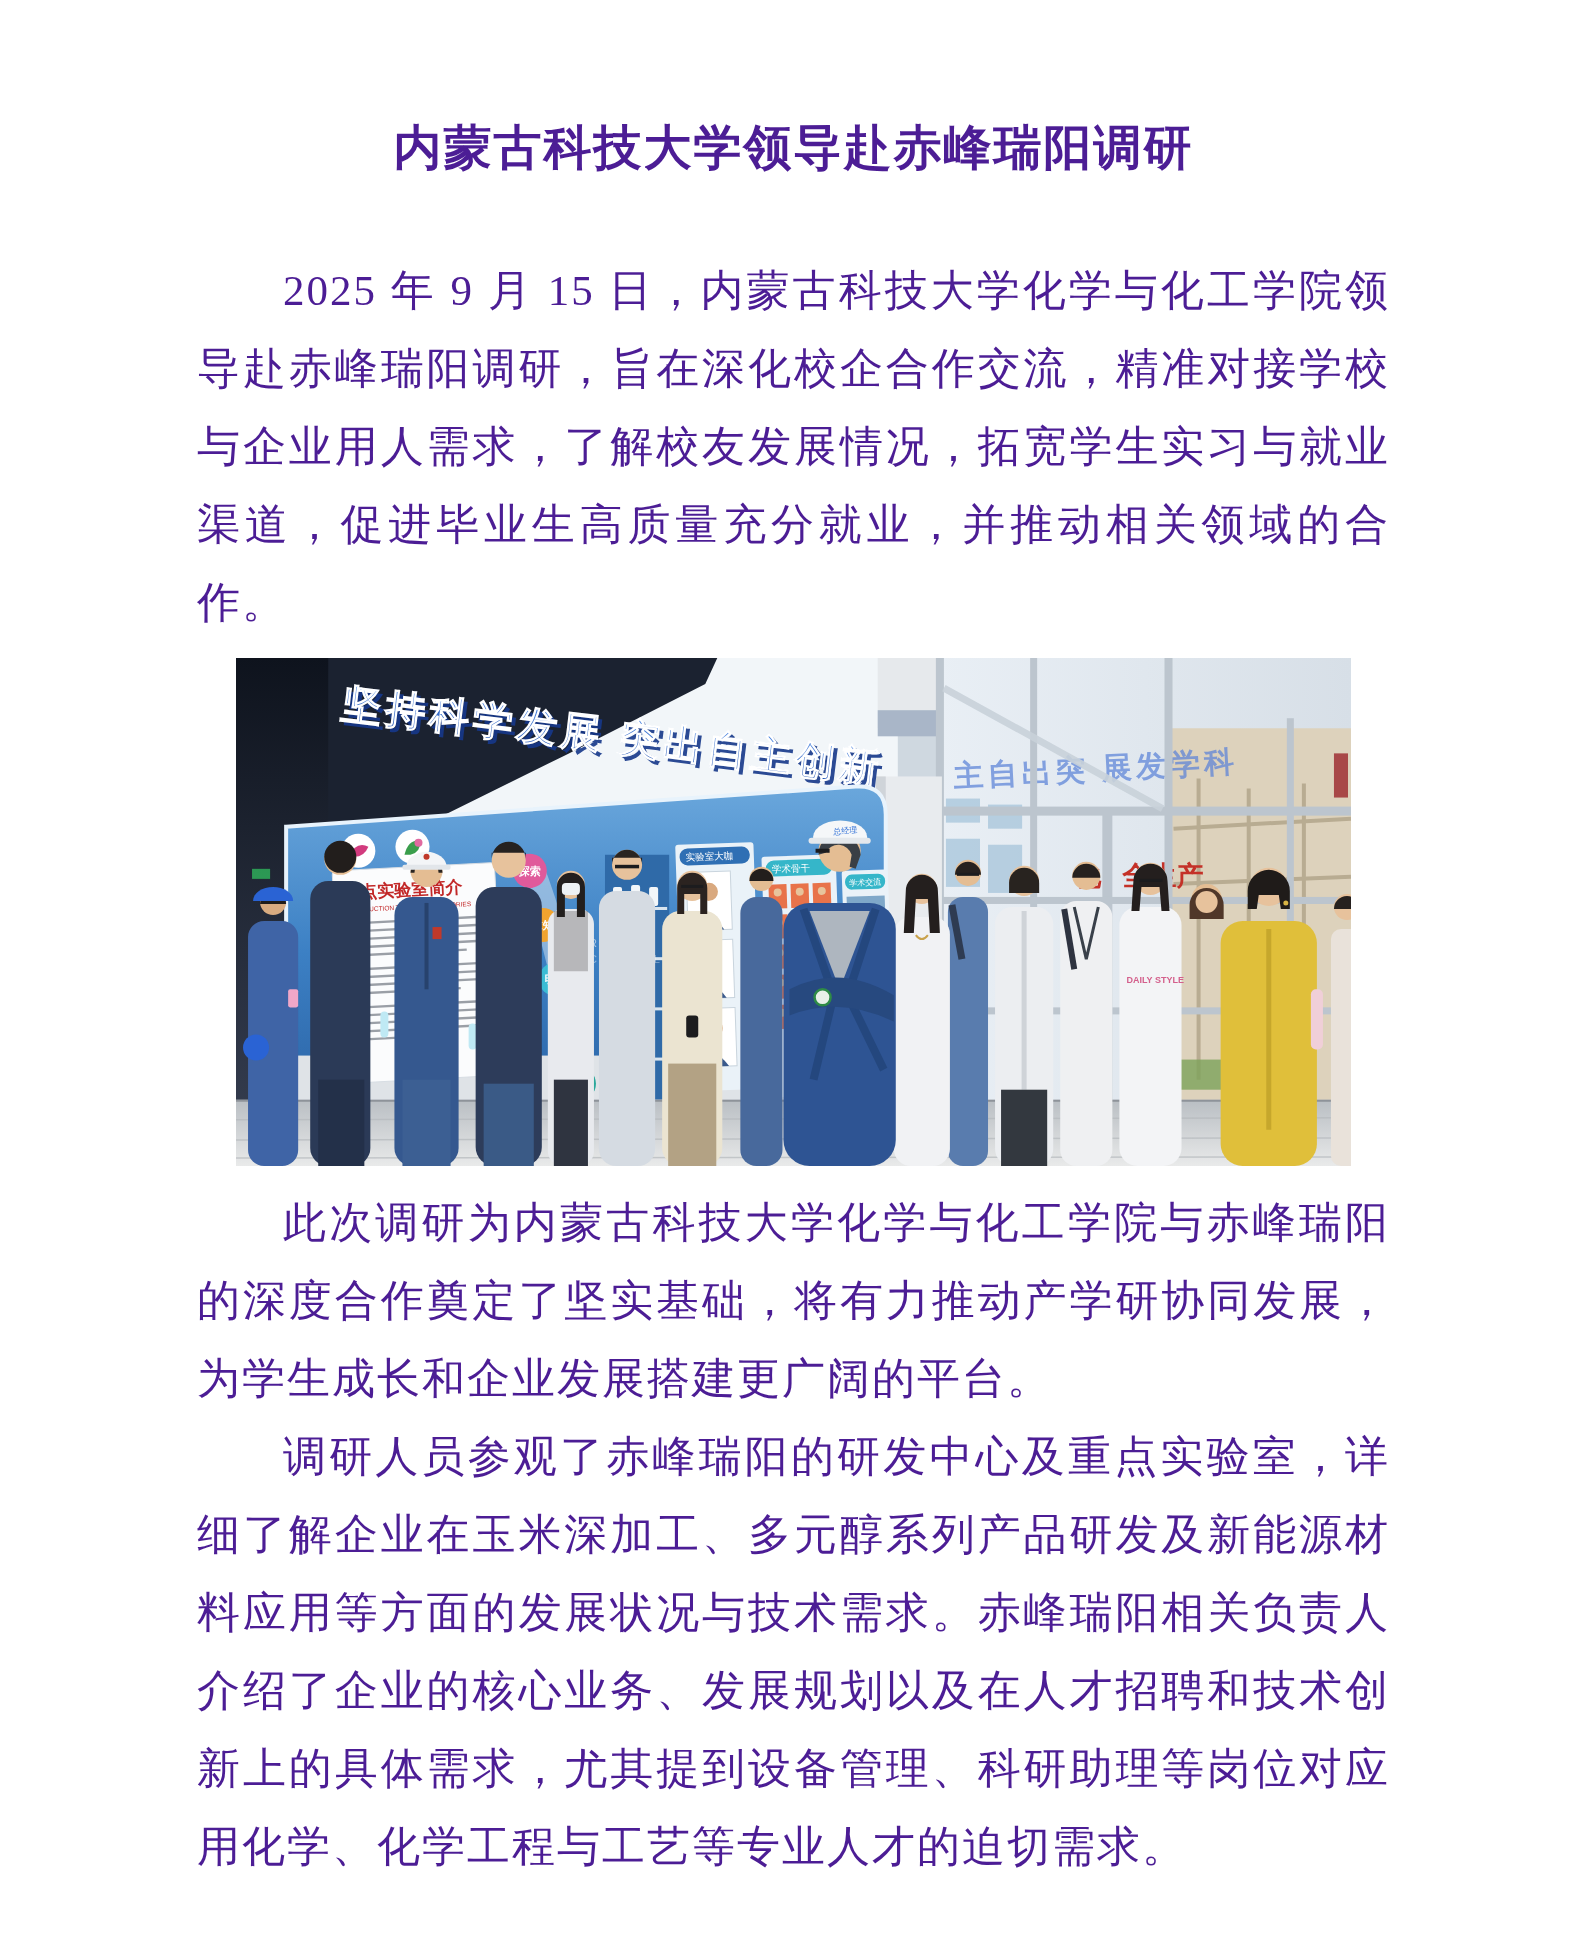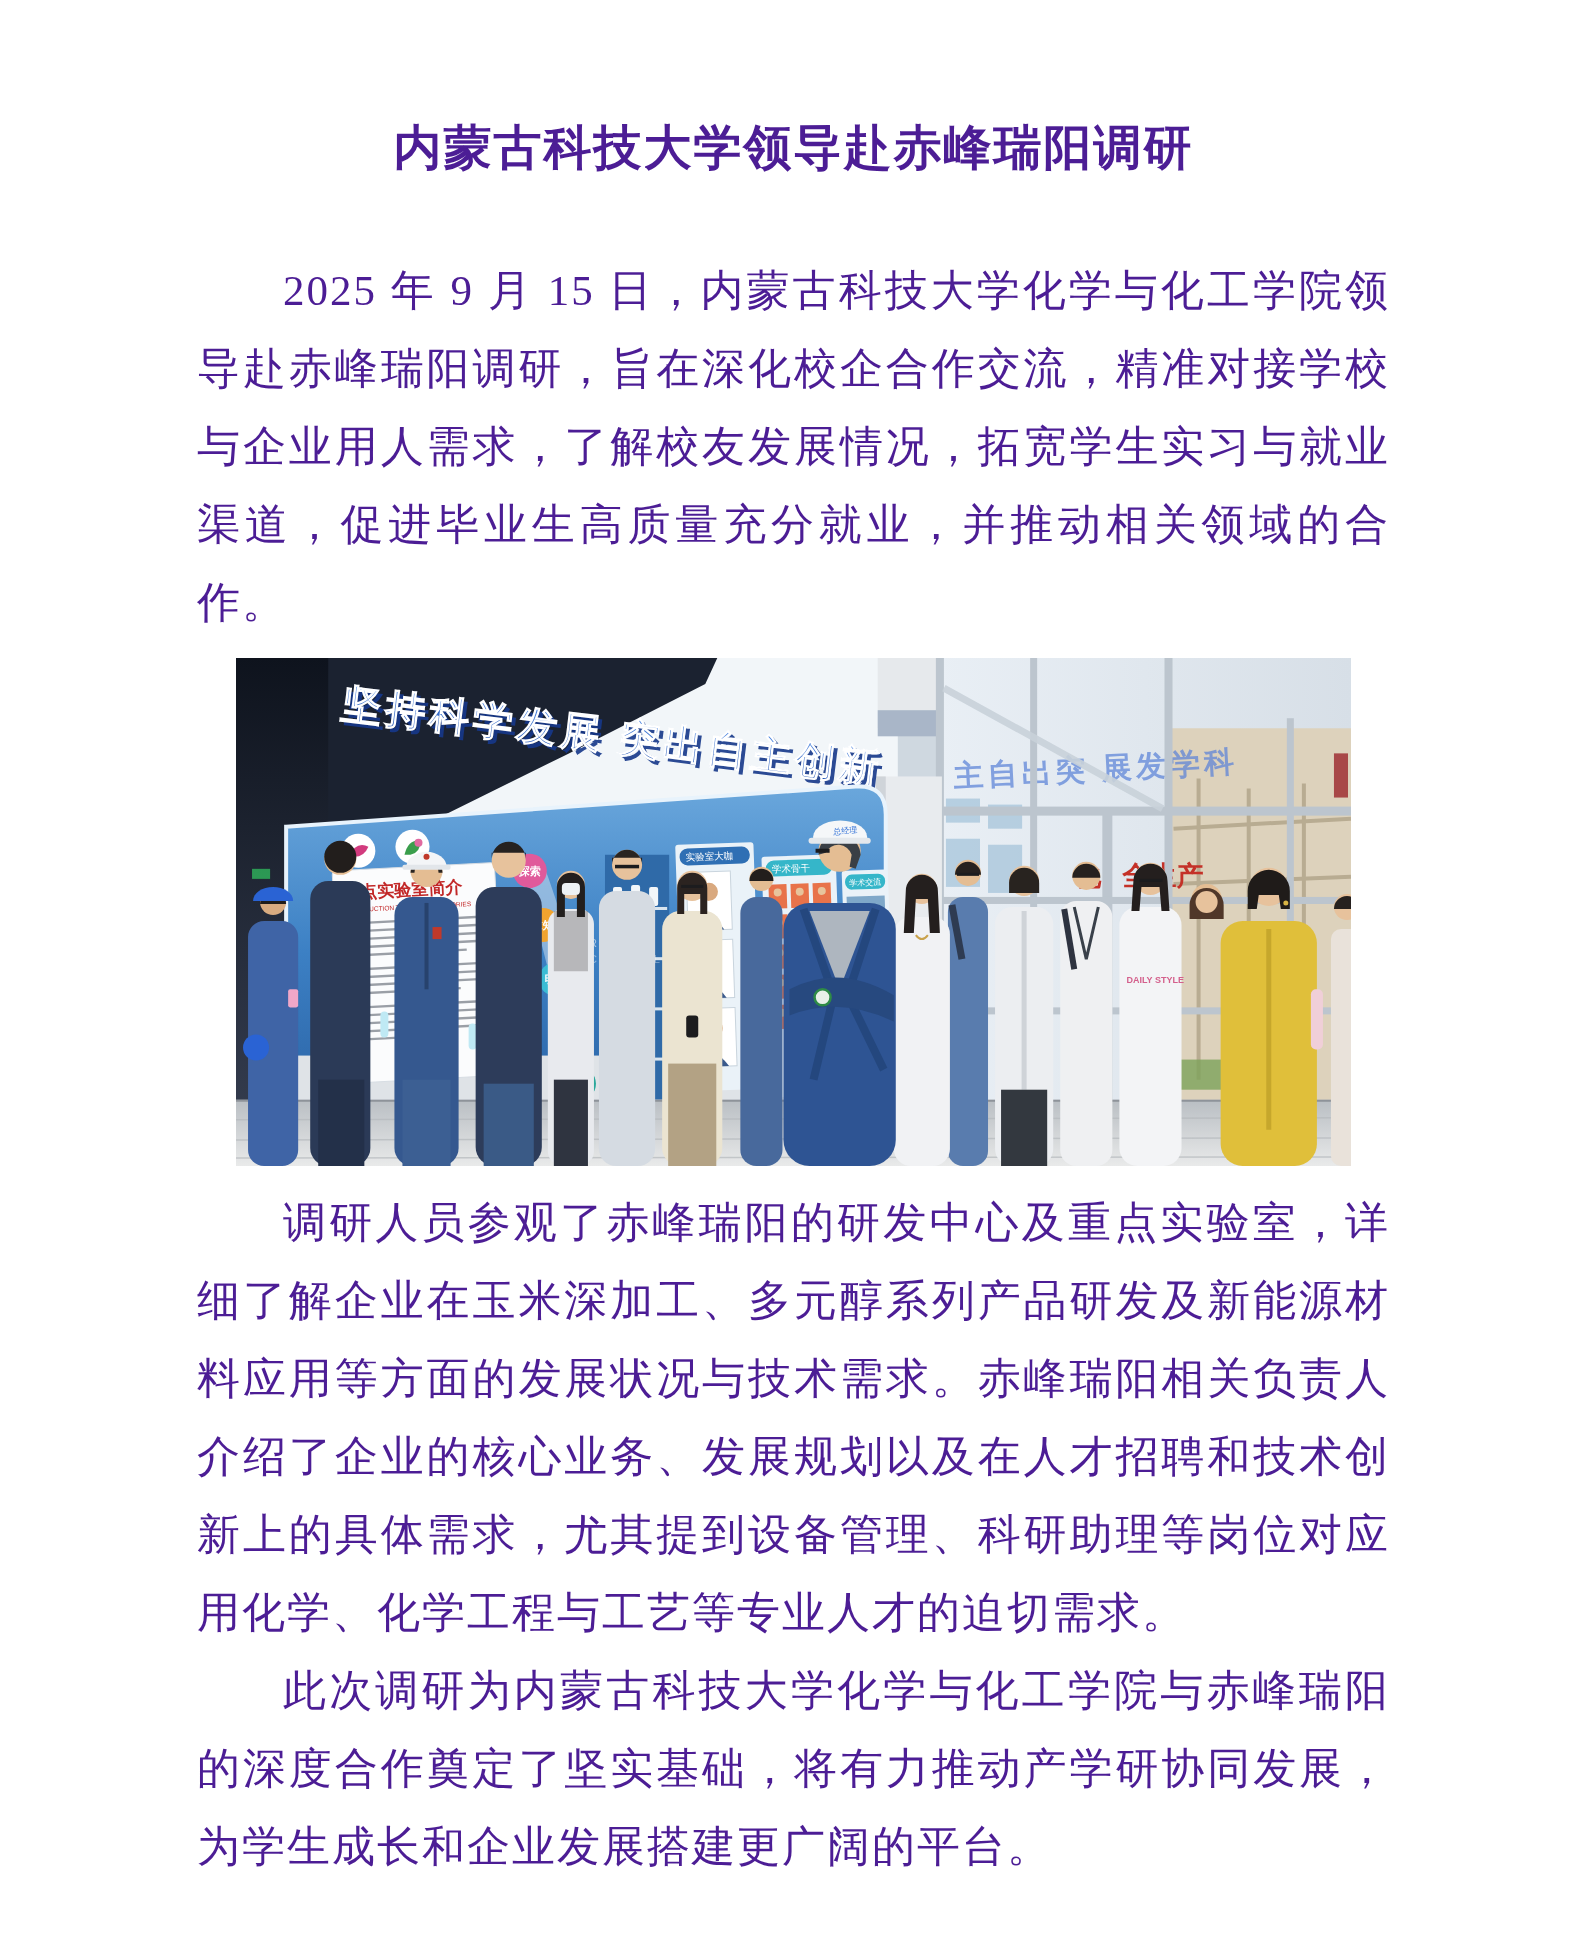--- a/index.html
+++ b/index.html
@@ -439,17 +439,17 @@
           <rect x="578" y="190" width="14" height="4" fill="#1c1c1e"></rect>
           <path d="M576,182 a27 17 0 1 1 53 0 z" fill="#f5f7f9"></path>
           <rect x="571" y="179" width="62" height="6" rx="3" fill="#e4e8ec"></rect>
           <text x="596" y="176" font-size="8" fill="#2f6fd6" transform="rotate(-6 596 176)">总经理</text>
         </g>
       </g>
     </svg>
   </figure>
 
   <div class="body-text">
+    <p>此次调研为内蒙古科技大学化学与化工学院与赤峰瑞阳的深度合作奠定了坚实基础，将有力推动产学研协同发展，为学生成长和企业发展搭建更广阔的平台。</p>
     <p>调研人员参观了赤峰瑞阳的研发中心及重点实验室，详细了解企业在玉米深加工、多元醇系列产品研发及新能源材料应用等方面的发展状况与技术需求。赤峰瑞阳相关负责人介绍了企业的核心业务、发展规划以及在人才招聘和技术创新上的具体需求，尤其提到设备管理、科研助理等岗位对应用化学、化学工程与工艺等专业人才的迫切需求。</p>
-    <p>此次调研为内蒙古科技大学化学与化工学院与赤峰瑞阳的深度合作奠定了坚实基础，将有力推动产学研协同发展，为学生成长和企业发展搭建更广阔的平台。</p>
   </div>
 
 </div>
 
 </body></html>

